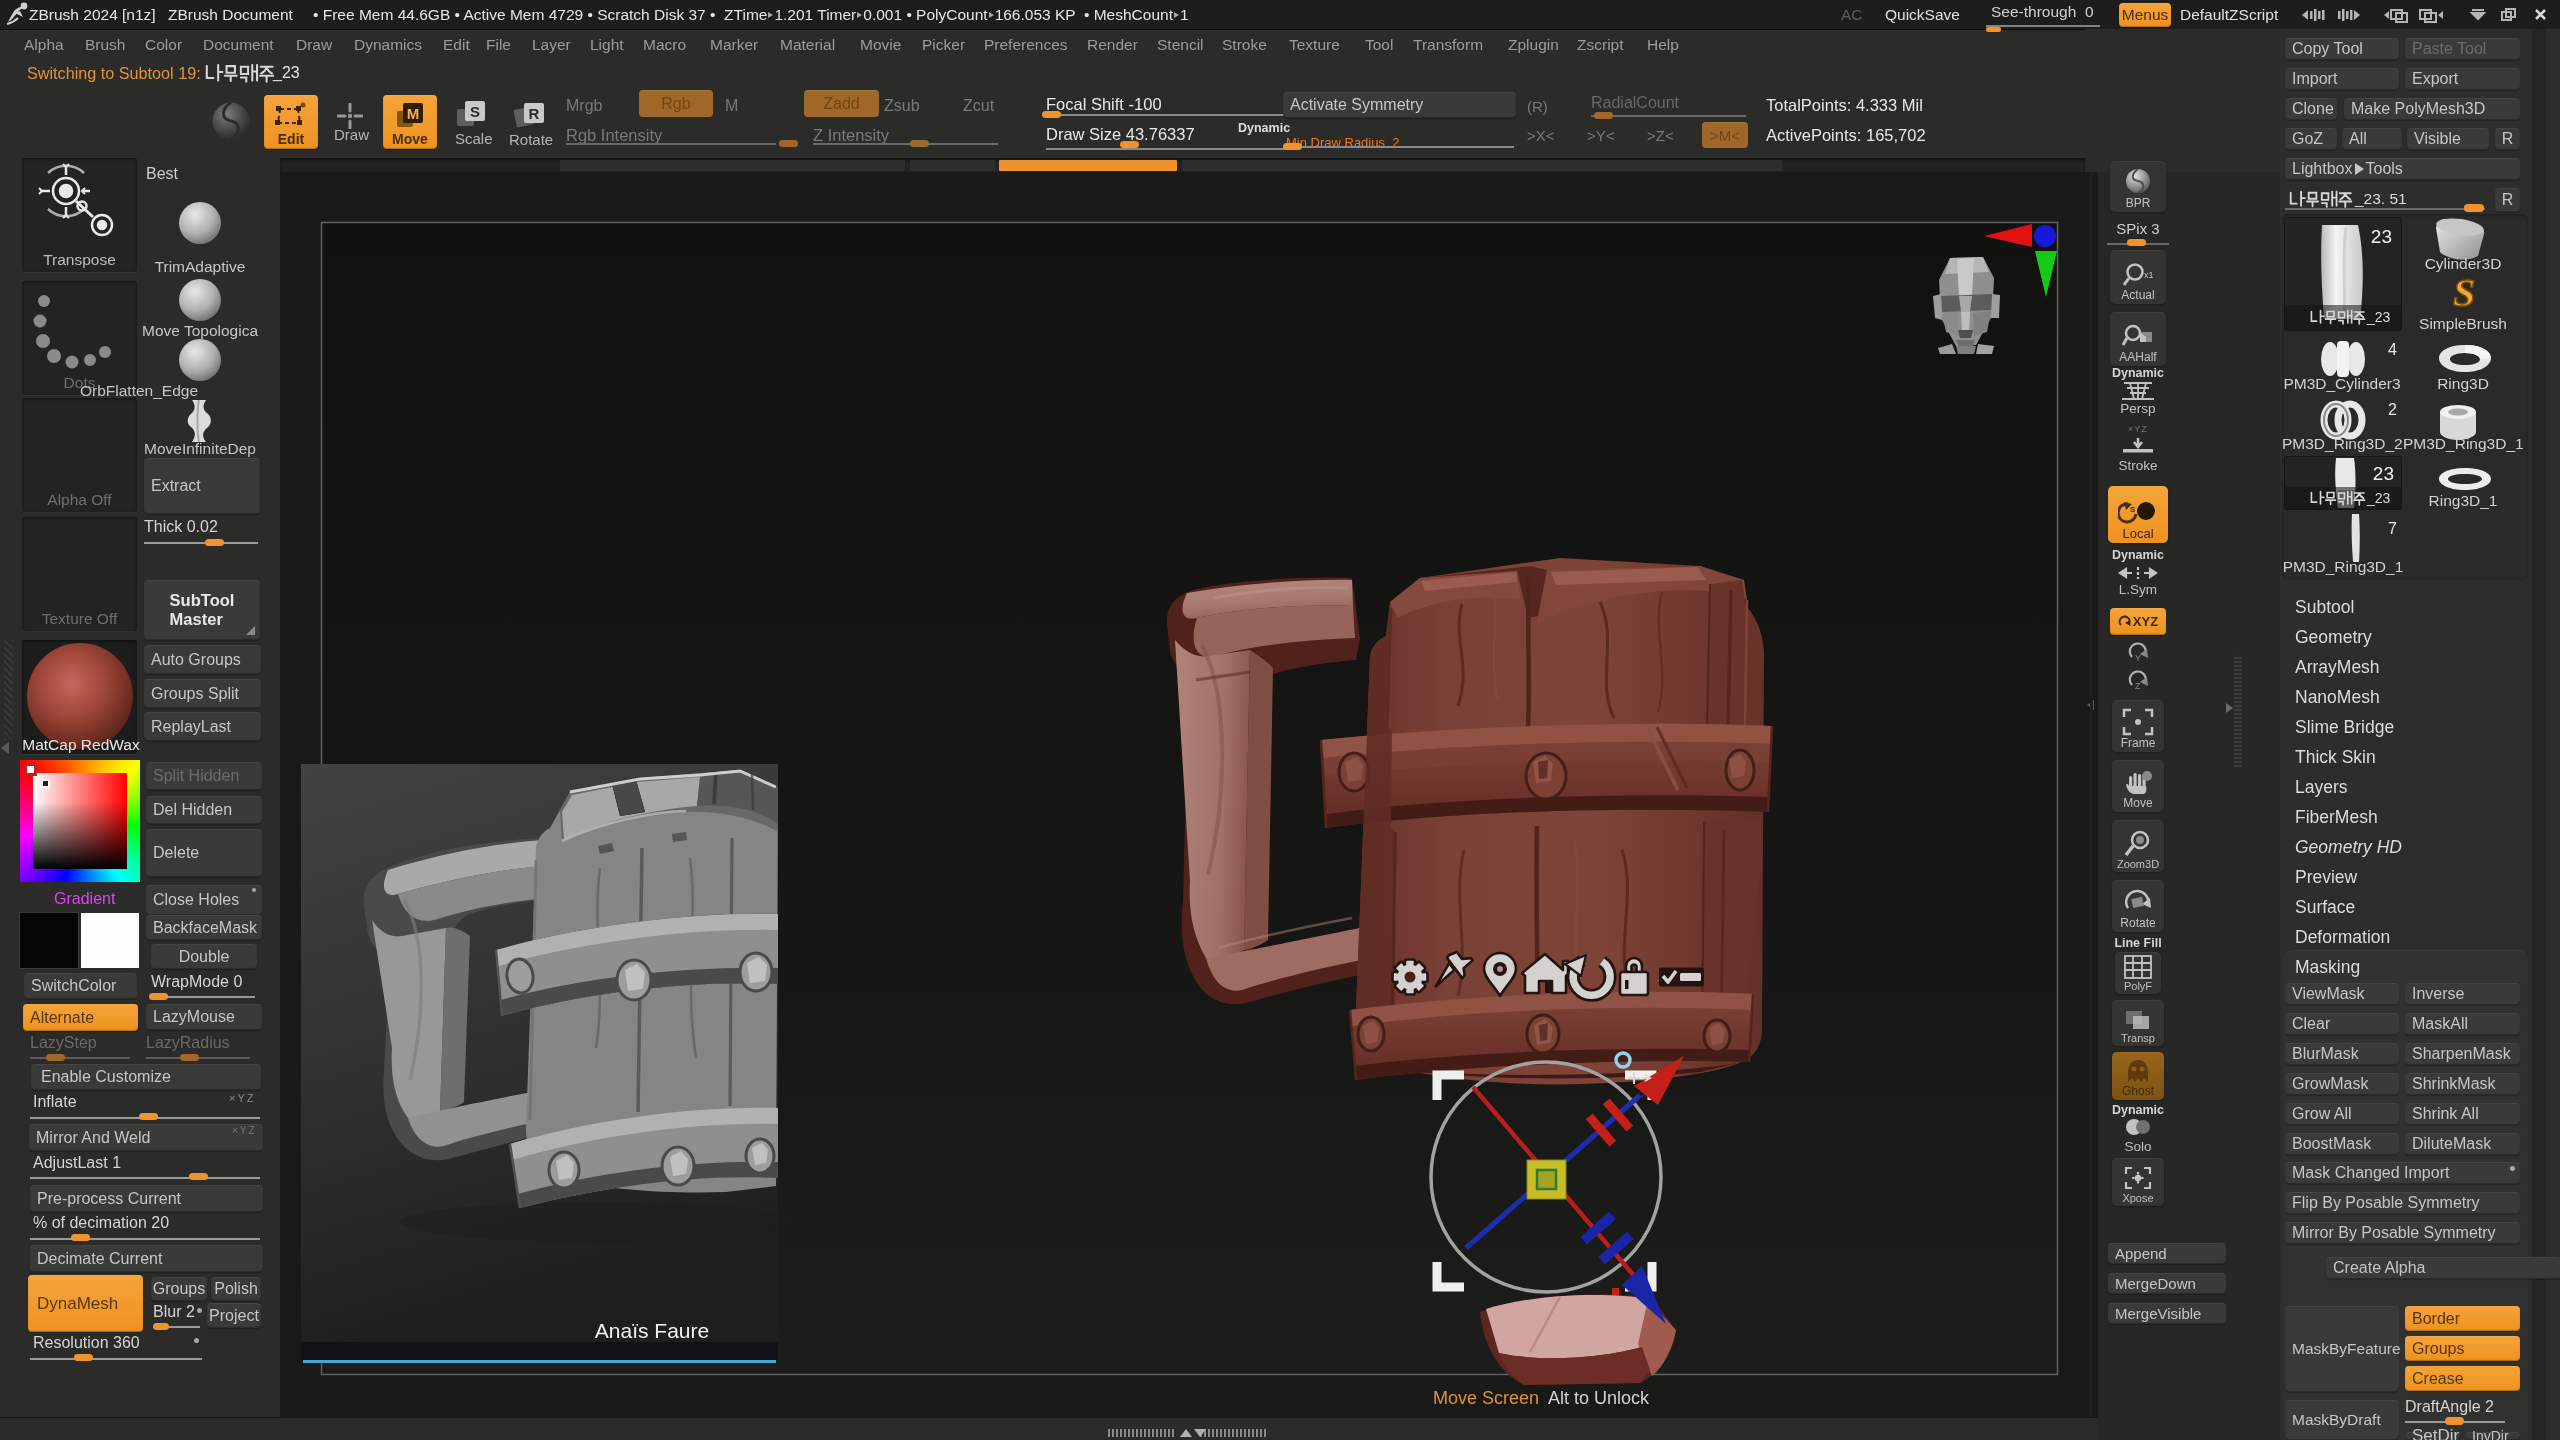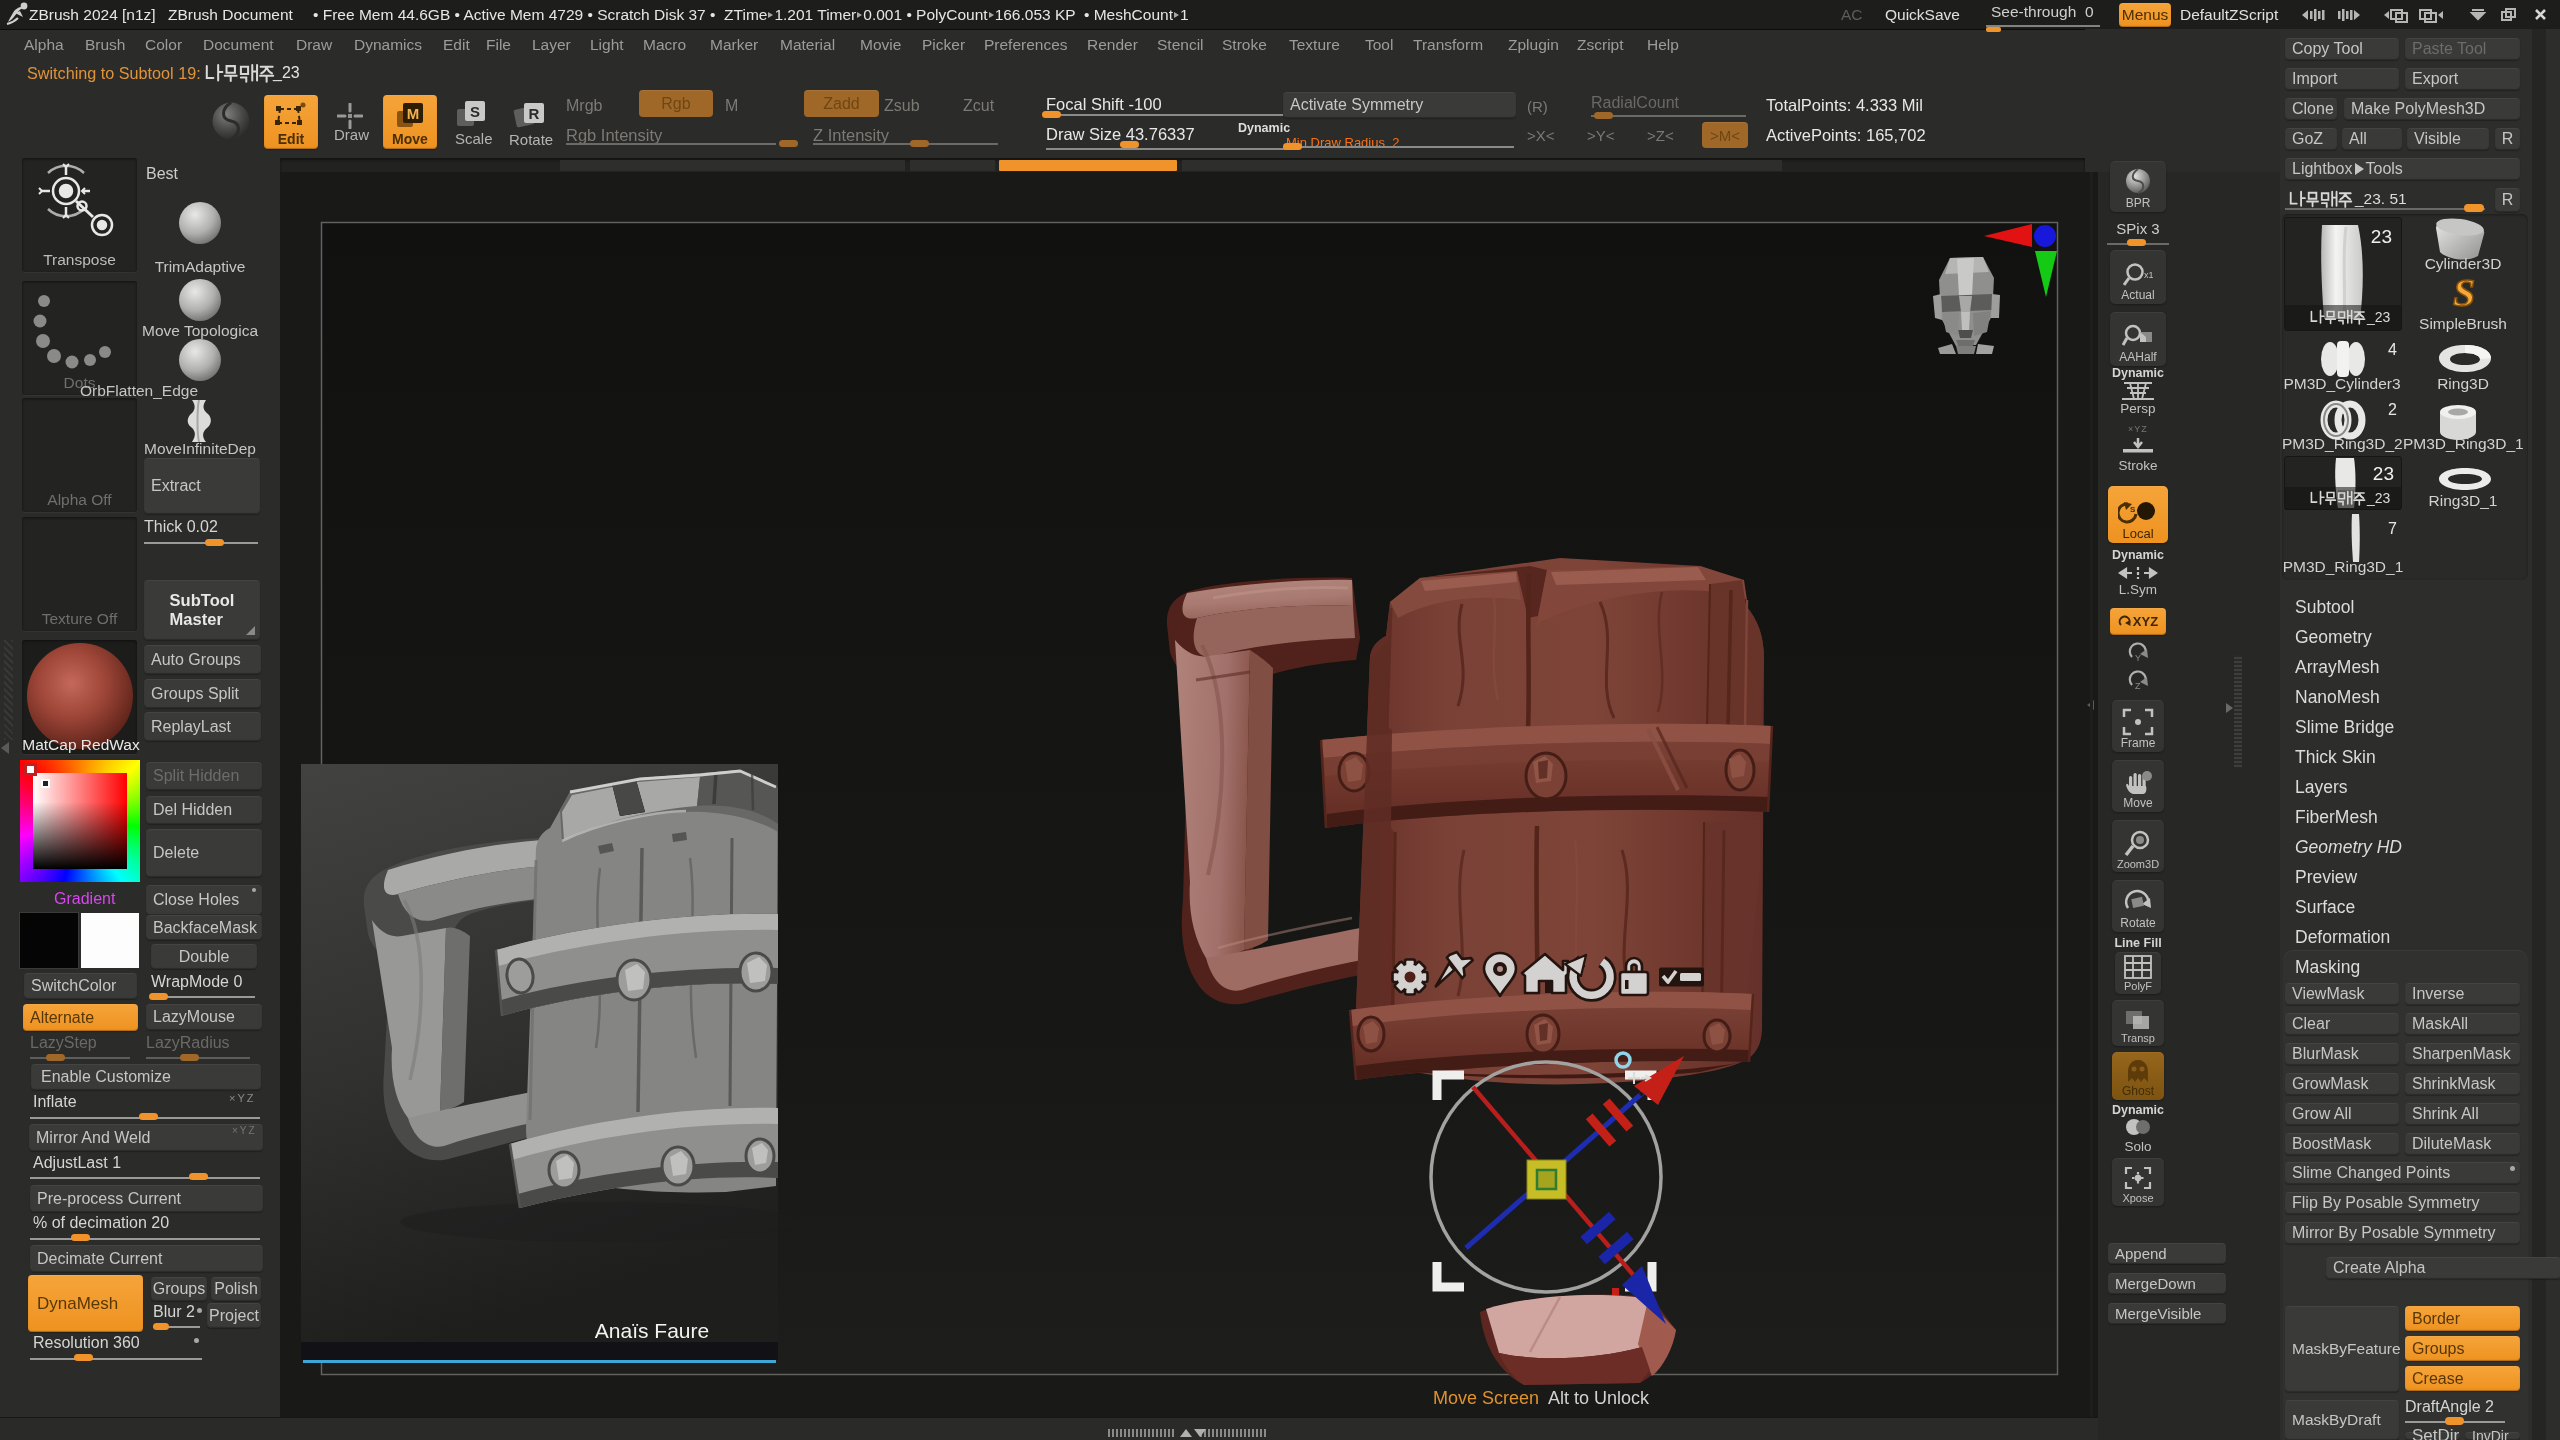--- a/index.html
+++ b/index.html
@@ -936,21 +936,21 @@
 <div class="btn" style="left:2285px;top:1013px;width:114px;height:22px;font-size:16px;">Clear</div>
 <div class="btn" style="left:2405px;top:1013px;width:115px;height:22px;font-size:16px;">MaskAll</div>
 <div class="btn" style="left:2285px;top:1043px;width:114px;height:22px;font-size:16px;">BlurMask</div>
 <div class="btn" style="left:2405px;top:1043px;width:115px;height:22px;font-size:16px;">SharpenMask</div>
 <div class="btn" style="left:2285px;top:1073px;width:114px;height:22px;font-size:16px;">GrowMask</div>
 <div class="btn" style="left:2405px;top:1073px;width:115px;height:22px;font-size:16px;">ShrinkMask</div>
 <div class="btn" style="left:2285px;top:1103px;width:114px;height:22px;font-size:16px;">Grow All</div>
 <div class="btn" style="left:2405px;top:1103px;width:115px;height:22px;font-size:16px;">Shrink All</div>
 <div class="btn" style="left:2285px;top:1133px;width:114px;height:22px;font-size:16px;">BoostMask</div>
 <div class="btn" style="left:2405px;top:1133px;width:115px;height:22px;font-size:16px;">DiluteMask</div>
-<div class="btn" style="left:2285px;top:1162px;width:235px;height:22px;font-size:16px;">Slime Changed Points</div>
+<div class="btn" style="left:2285px;top:1162px;width:235px;height:22px;font-size:16px;">Mask Changed Import</div>
 <div class="dot" style="left:2510px;top:1166px;"></div>
 <div class="btn" style="left:2285px;top:1192px;width:235px;height:22px;font-size:16px;">Flip By Posable Symmetry</div>
 <div class="btn" style="left:2285px;top:1222px;width:235px;height:22px;font-size:16px;">Mirror By Posable Symmetry</div>
 <div class="btn" style="left:2285px;top:1257px;width:235px;height:22px;font-size:16px;margin-left:41px;">Create Alpha</div>
 <div class="btn" style="left:2285px;top:1306px;width:114px;height:86px;font-size:15.5px;">MaskByFeature</div>
 <div class="btn" style="left:2405px;top:1306px;width:115px;height:25px;font-size:16px;background:linear-gradient(#f5a43a,#ee9220);color:#573706;">Border</div>
 <div class="btn" style="left:2405px;top:1336px;width:115px;height:25px;font-size:16px;background:linear-gradient(#f5a43a,#ee9220);color:#573706;">Groups</div>
 <div class="btn" style="left:2405px;top:1366px;width:115px;height:25px;font-size:16px;background:linear-gradient(#f5a43a,#ee9220);color:#573706;">Crease</div>
 <div class="btn" style="left:2285px;top:1400px;width:114px;height:40px;font-size:15.5px;">MaskByDraft</div>
 <div class="lbl" style="left:2405px;top:1398px;font-size:16px;color:#d5d5d3;">DraftAngle 2</div>

